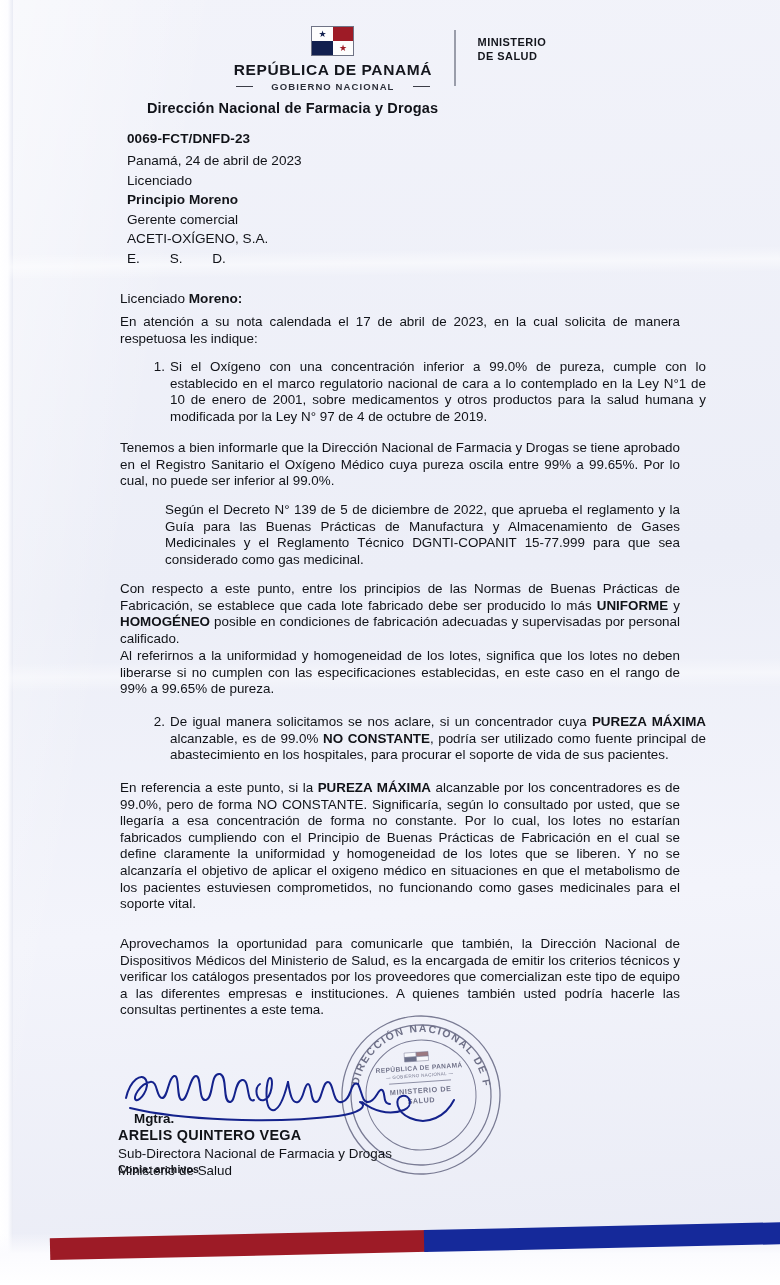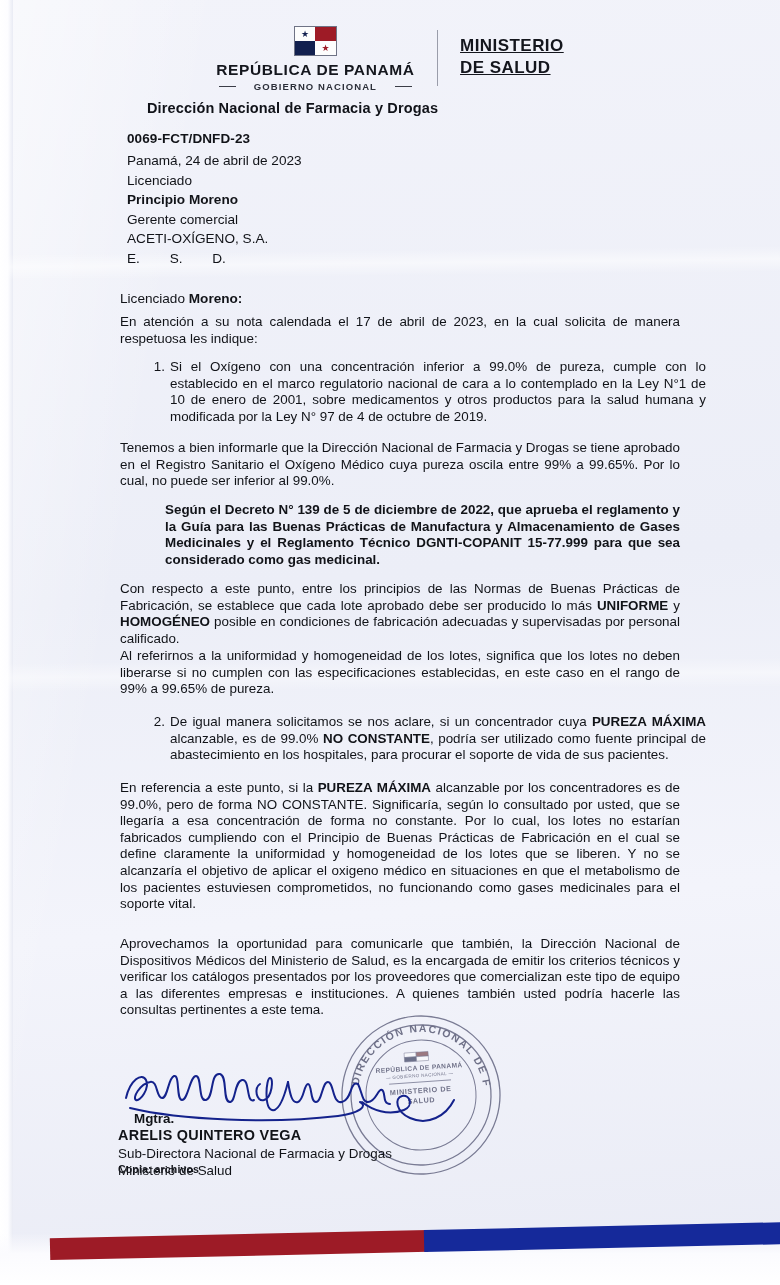--- a/index.html
+++ b/index.html
@@ -67,22 +67,22 @@
     margin-top:2px;font-size:9.5px;font-weight:bold;letter-spacing:1.1px;
     color:#2c2f39;white-space:nowrap;
     display:flex;align-items:center;justify-content:center;gap:18px;
   }
   .lh-gov .dash{display:inline-block;width:17px;height:1.6px;background:#3a3d47;}
   .lh-divider{
     width:1.5px;background:#9a9daa;height:56px;margin-top:4px;
   }
   .lh-right{
     padding-left:22px;padding-top:9px;
-    font-size:17px;font-weight:bold;line-height:1.28;letter-spacing:.45px;
-    color:#14161d;white-space:nowrap;text-decoration:underline;
+    font-size:11px;font-weight:bold;line-height:1.28;letter-spacing:.45px;
+    color:#14161d;white-space:nowrap;
   }
 
   
   .dept-title{
     position:absolute;left:147px;top:100px;
     font-size:14.5px;font-weight:bold;color:#101218;letter-spacing:.15px;
   }
   .block{
     position:absolute;color:#111318;
   }
@@ -210,24 +210,24 @@
   </div>
 
   <div class="para" style="top:314px;">En atención a su nota calendada el 17 de abril de 2023, en la cual solicita de manera respetuosa les indique:</div>
 
   <div class="numitem" style="top:359px;">
     <span class="num">1.</span><span>Si el Oxígeno con una concentración inferior a 99.0% de pureza, cumple con lo establecido en el marco regulatorio nacional de cara a lo contemplado en la Ley N°1 de 10 de enero de 2001, sobre medicamentos y otros productos para la salud humana y modificada por la Ley N° 97 de 4 de octubre de 2019.</span>
   </div>
 
   <div class="para" style="top:440px;">Tenemos a bien informarle que la Dirección Nacional de Farmacia y Drogas se tiene aprobado en el Registro Sanitario el Oxígeno Médico cuya pureza oscila entre 99% a 99.65%. Por lo cual, no puede ser inferior al 99.0%.</div>
 
-  <div class="indented" style="top:502px;font-weight:bold;">Según el Decreto N° 139 de 5 de diciembre de 2022, que aprueba el reglamento y la Guía para las Buenas Prácticas de Manufactura y Almacenamiento de Gases Medicinales y el Reglamento Técnico DGNTI-COPANIT 15-77.999 para que sea considerado como gas medicinal.</div>
+  <div class="indented" style="top:502px;">Según el Decreto N° 139 de 5 de diciembre de 2022, que aprueba el reglamento y la Guía para las Buenas Prácticas de Manufactura y Almacenamiento de Gases Medicinales y el Reglamento Técnico DGNTI-COPANIT 15-77.999 para que sea considerado como gas medicinal.</div>
 
   <div class="para" style="top:581px;">
-    <span>Con respecto a este punto, entre los principios de las Normas de Buenas Prácticas de Fabricación, se establece que cada lote aprobado debe ser producido lo más </span><b>UNIFORME</b><span> y </span><b>HOMOGÉNEO</b><span> posible en condiciones de fabricación adecuadas y supervisadas por personal calificado.</span>
+    <span>Con respecto a este punto, entre los principios de las Normas de Buenas Prácticas de Fabricación, se establece que cada lote fabricado debe ser producido lo más </span><b>UNIFORME</b><span> y </span><b>HOMOGÉNEO</b><span> posible en condiciones de fabricación adecuadas y supervisadas por personal calificado.</span>
   </div>
 
   <div class="para" style="top:648px;">Al referirnos a la uniformidad y homogeneidad de los lotes, significa que los lotes no deben liberarse si no cumplen con las especificaciones establecidas, en este caso en el rango de 99% a 99.65% de pureza.</div>
 
   <div class="numitem" style="top:714px;">
     <span class="num">2.</span><span>De igual manera solicitamos se nos aclare, si un concentrador cuya </span><b>PUREZA MÁXIMA</b><span> alcanzable, es de 99.0% </span><b>NO CONSTANTE</b><span>, podría ser utilizado como fuente principal de abastecimiento en los hospitales, para procurar el soporte de vida de sus pacientes.</span>
   </div>
 
   <div class="para" style="top:780px;">
     <span>En referencia a este punto, si la </span><b>PUREZA MÁXIMA</b><span> alcanzable por los concentradores es de 99.0%, pero de forma NO CONSTANTE. Significaría, según lo consultado por usted, que se llegaría a esa concentración de forma no constante. Por lo cual, los lotes no estarían fabricados cumpliendo con el Principio de Buenas Prácticas de Fabricación en el cual se define claramente la uniformidad y homogeneidad de los lotes que se liberen. Y no se alcanzaría el objetivo de aplicar el oxigeno médico en situaciones en que el metabolismo de los pacientes estuviesen comprometidos, no funcionando como gases medicinales  para el soporte vital.</span>

